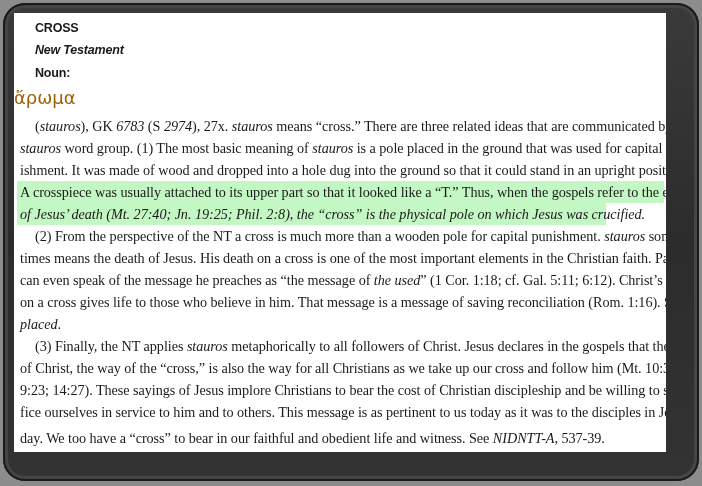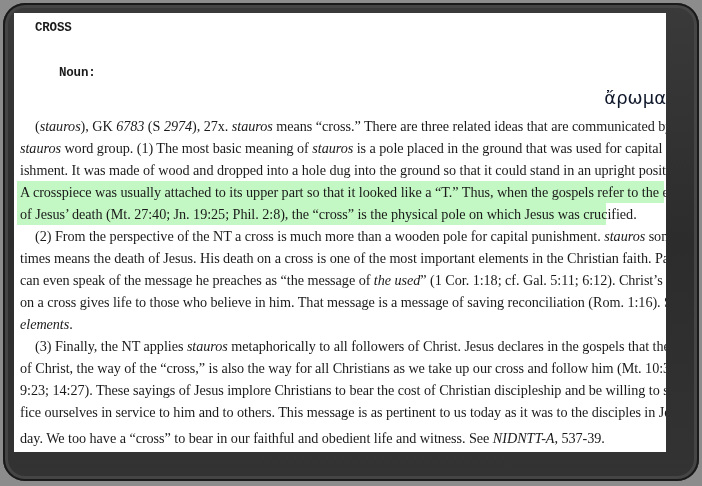--- a/index.html
+++ b/index.html
@@ -16,30 +16,30 @@
     box-shadow: inset 0 0 0 2px #1a1a1a, inset 0 0 0 5px #454545;
   }
   .page {
     position:absolute; left:14px; top:13px; width:652px; height:439px;
     background:#ffffff;
     color:#1a1a1a;
     overflow:hidden;
   }
   .hdr {
     position:absolute; left:21px;
-    font-family:Liberation Mono, monospace;
+    font-family:Liberation Sans, sans-serif;
     font-weight:bold; font-size:12.5px; letter-spacing:-0.2px;
     color:#1a1a1a;
   }
   .hdr.italic { font-style:italic; }
   .greek {
     position:absolute; left:0; width:652px; top:74px;
-    text-align:right;
+    text-align:left;
     font-family:"DejaVu Sans", sans-serif;
-    font-size:18px; color:#0f172a;
+    font-size:18px; color:#a16207;
   }
   .line {
     position:absolute; left:6px; width:644px;
     font-family:"Liberation Serif", "DejaVu Serif", serif;
     font-size:14.2px; line-height:22px; height:22px;
     white-space:nowrap; color:#1a1a1a;
     letter-spacing:-0.05px;
   }
   .line.justify { text-align:justify; text-align-last:justify; }
   .line.indent { padding-left:15px; width:629px; }
@@ -48,35 +48,36 @@
   }
   i { }
 </style>
 </head>
 <body>
 
 <div class="bezel"></div>
 
 <div class="page">
   <div class="hdr" style="top:8px;">CROSS</div>
-  <div class="hdr" style="top:53px;margin-left:24px;">Noun:</div>
+  <div class="hdr italic" style="top:30px;">New Testament</div>
+  <div class="hdr" style="top:53px;">Noun:</div>
   <div class="greek">ἄρωμα</div>
 
   <div id="body-text">
       <div class="line justify indent" style="top: 102px;">(<i>stauros</i>), GK <i>6783</i> (S <i>2974</i>), 27x. <i>stauros</i> means “cross.” There are three related ideas that are communicated by the</div>
       <div class="line justify" style="top: 124px;"><i>stauros</i> word group. (1) The most basic meaning of <i>stauros</i> is a pole placed in the ground that was used for capital pun-</div>
       <div class="line justify" style="top: 146px;">ishment. It was made of wood and dropped into a hole dug into the ground so that it could stand in an upright position.</div>
       <div class="hl" style="left: 3px; width: 647px; top: 168px; height: 22px; background: rgb(195, 247, 195);"></div>
       <div class="line justify" style="top: 168px;">A crosspiece was usually attached to its upper part so that it looked like a “T.” Thus, when the gospels refer to the events</div>
       <div class="hl" style="left: 3px; width: 589px; top: 190px; height: 22px; background: rgb(195, 247, 195);"></div>
-      <div class="line" style="top: 190px;">of Jesus’ death (Mt. 27:40; Jn. 19:25; Phil. 2:8), the “cross” is the physical pole on which Jesus was crucified.</div>
+      <div class="line" style="top: 190px; font-style: italic;">of Jesus’ death (Mt. 27:40; Jn. 19:25; Phil. 2:8), the “cross” is the physical pole on which Jesus was crucified.</div>
       <div class="line justify indent" style="top: 212px;">(2) From the perspective of the NT a cross is much more than a wooden pole for capital punishment. <i>stauros</i> some-</div>
       <div class="line justify" style="top: 234px;">times means the death of Jesus. His death on a cross is one of the most important elements in the Christian faith. Paul</div>
       <div class="line justify" style="top: 256px;">can even speak of the message he preaches as “the message of <i>the used</i>” (1 Cor. 1:18; cf. Gal. 5:11; 6:12). Christ’s death</div>
       <div class="line justify" style="top: 278px;">on a cross gives life to those who believe in him. That message is a message of saving reconciliation (Rom. 1:16). See also</div>
-      <div class="line" style="top: 300px;"><i>elements</i>.</div>
+      <div class="line" style="top: 300px;"><i>placed</i>.</div>
       <div class="line justify indent" style="top: 322px;">(3) Finally, the NT applies <i>stauros</i> metaphorically to all followers of Christ. Jesus declares in the gospels that the way</div>
       <div class="line justify" style="top: 344px;">of Christ, the way of the “cross,” is also the way for all Christians as we take up our cross and follow him (Mt. 10:38; Lk.</div>
       <div class="line justify" style="top: 366px;">9:23; 14:27). These sayings of Jesus implore Christians to bear the cost of Christian discipleship and be willing to sacri-</div>
       <div class="line justify" style="top: 388px;">fice ourselves in service to him and to others. This message is as pertinent to us today as it was to the disciples in Jesus’</div>
       <div class="line" style="top: 414px;">day. We too have a “cross” to bear in our faithful and obedient life and witness. See <i>NIDNTT-A</i>, 537-39.</div>
     </div>
 </div>
 
 </body></html>

